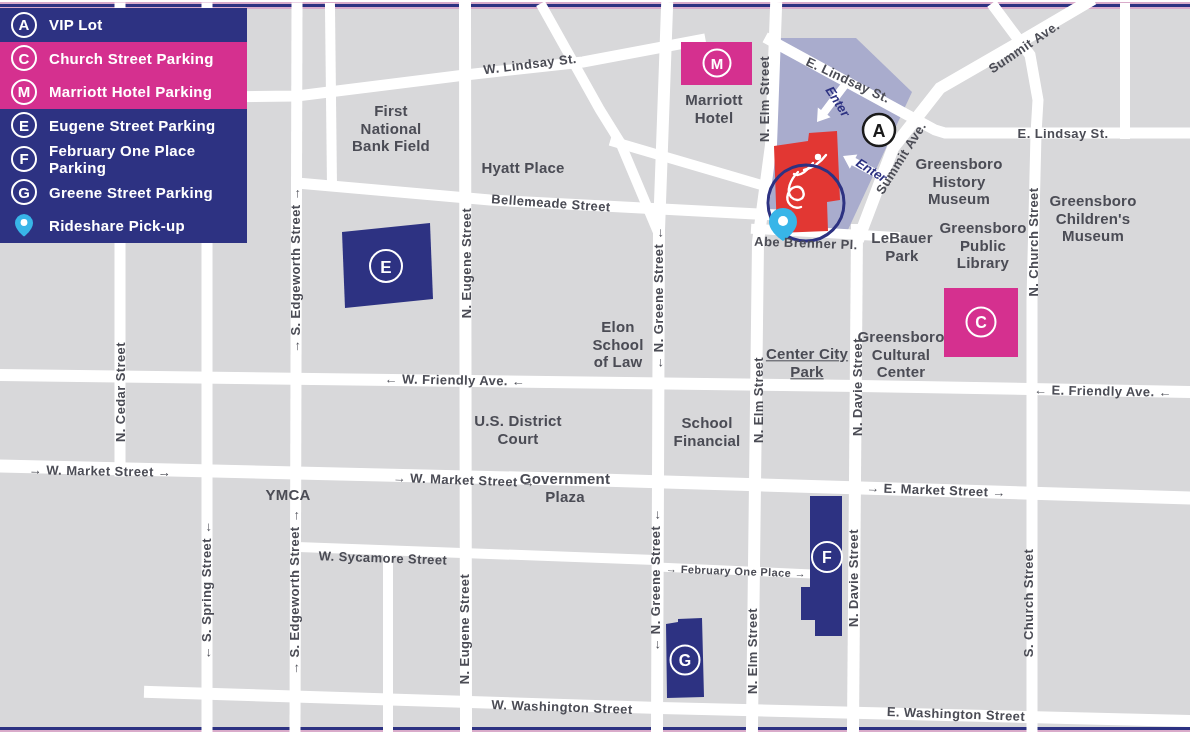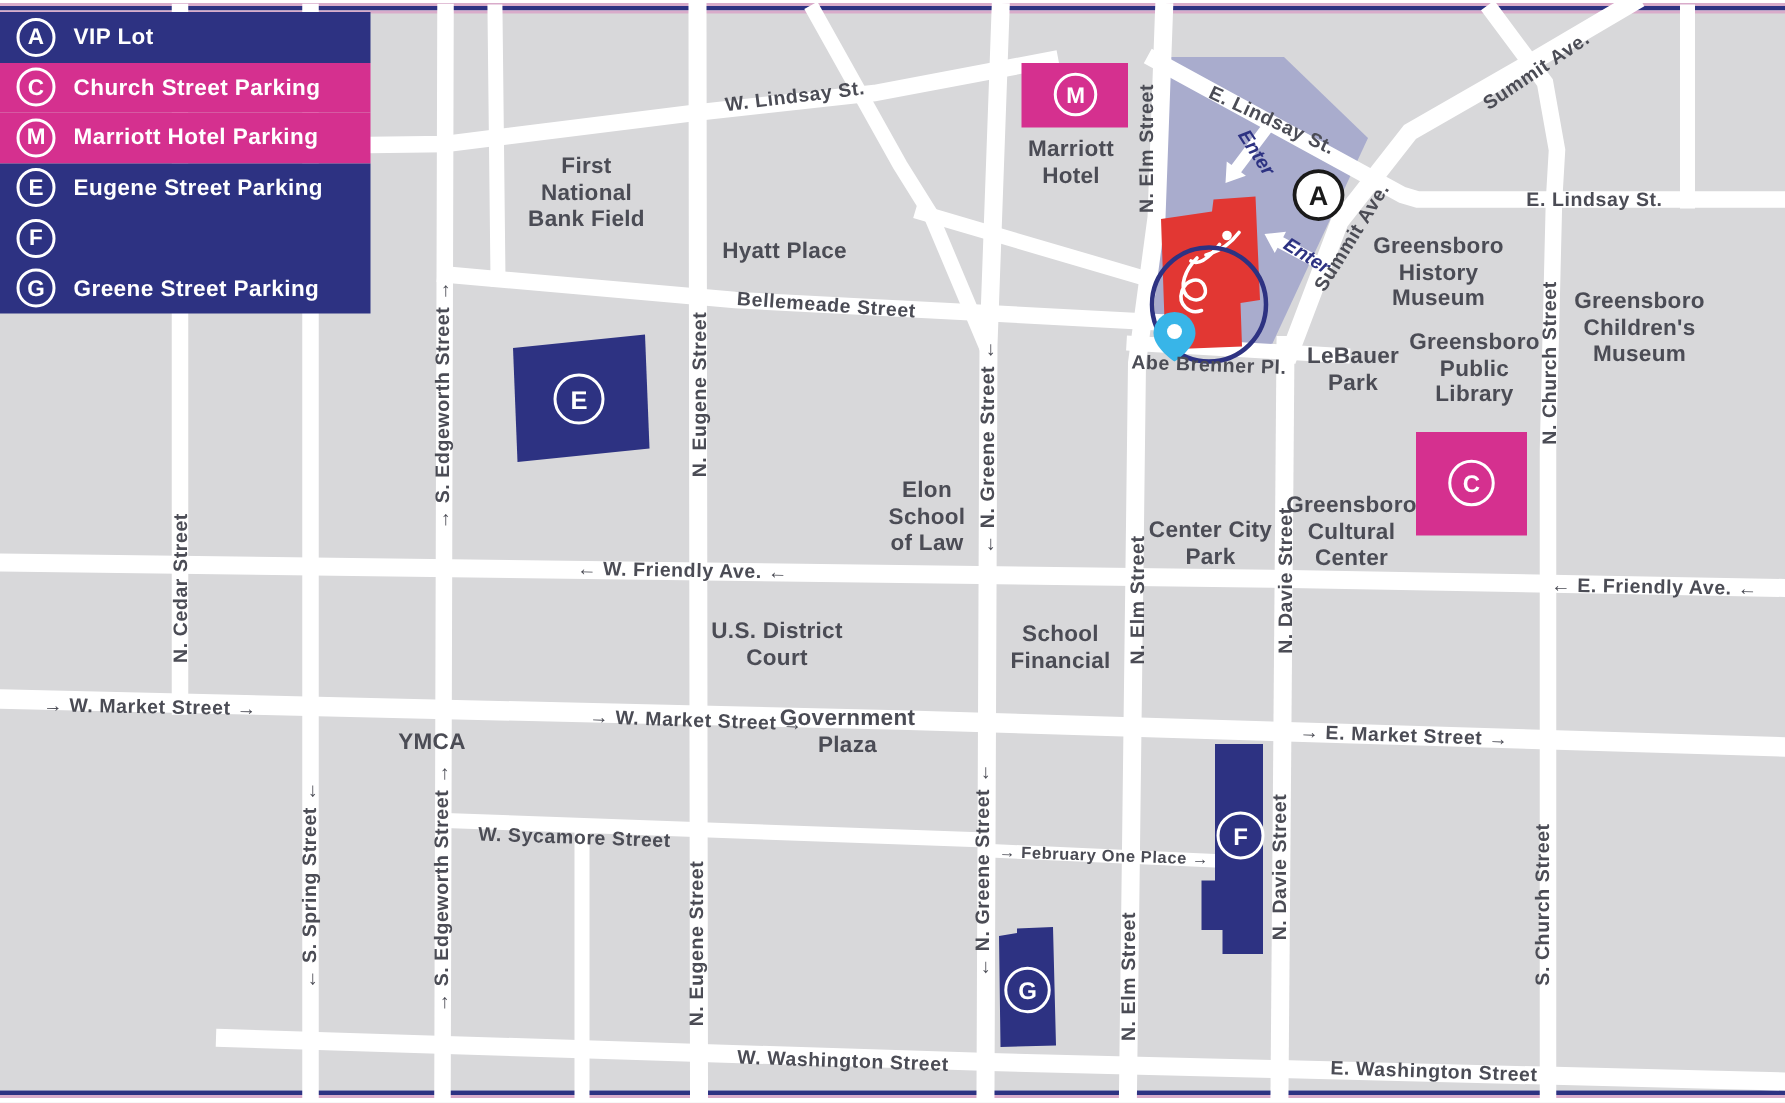--- a/index.html
+++ b/index.html
@@ -189,21 +189,21 @@
       <div class="place-label" style="left: 983px; top: 246px; transform: translate(-50%, -50%);">
         <div>Greensboro</div>
         <div>Public</div>
         <div>Library</div>
       </div>
       <div class="place-label" style="left: 901px; top: 355px; transform: translate(-50%, -50%);">
         <div>Greensboro</div>
         <div>Cultural</div>
         <div>Center</div>
       </div>
-      <div class="place-label" style="left: 807px; top: 363px; transform: translate(-50%, -50%);">
+      <div class="place-label" style="left: 807px; top: 363px; transform: translate(-50%, -50%); text-decoration: underline;">
         <div>Center City</div>
         <div>Park</div>
       </div>
       <div class="place-label" style="left: 618px; top: 345px; transform: translate(-50%, -50%);">
         <div>Elon</div>
         <div>School</div>
         <div>of Law</div>
       </div>
       <div class="place-label" style="left: 518px; top: 430px; transform: translate(-50%, -50%);">
         <div>U.S. District</div>
@@ -234,19 +234,29 @@
     <div class="legend-row highlight">
       <span class="lcirc">M</span>
       <span class="llabel">Marriott Hotel Parking</span>
     </div>
     <div class="legend-row">
       <span class="lcirc">E</span>
       <span class="llabel">Eugene Street Parking</span>
     </div>
     <div class="legend-row">
       <span class="lcirc">F</span>
+      <span class="llabel">February One Place Parking</span>
     </div>
     <div class="legend-row">
       <span class="lcirc">G</span>
       <span class="llabel">Greene Street Parking</span>
     </div>
+    <div class="legend-row">
+      <span class="lpin">
+        <svg width="20" height="25" viewBox="0 0 20 25">
+          <path d="M10 1 a9 9 0 0 1 9 9 c0 7 -9 13.5 -9 13.5 S1 17 1 10 a9 9 0 0 1 9 -9 z" fill="#38b5e8"></path>
+          <circle cx="10" cy="9.5" r="3.4" fill="#ffffff"></circle>
+        </svg>
+      </span>
+      <span class="llabel">Rideshare Pick-up</span>
+    </div>
   </div>
 </div>
 
 </body></html>

